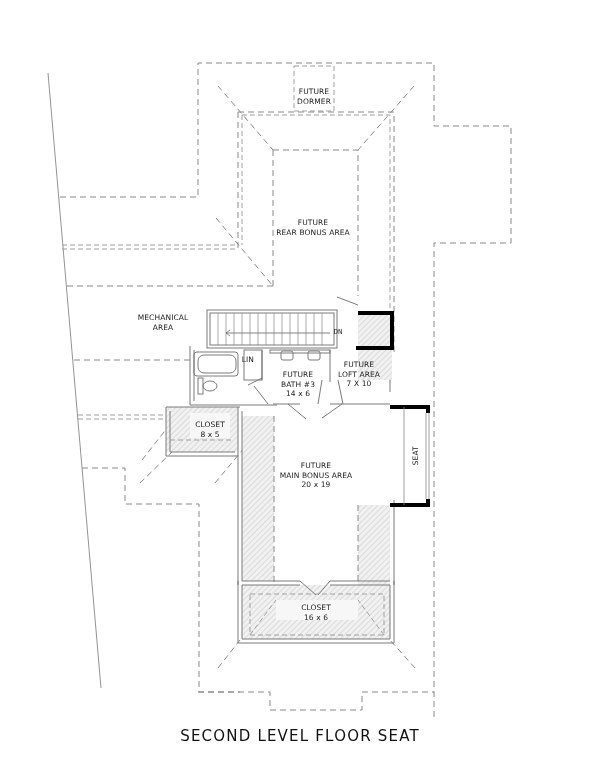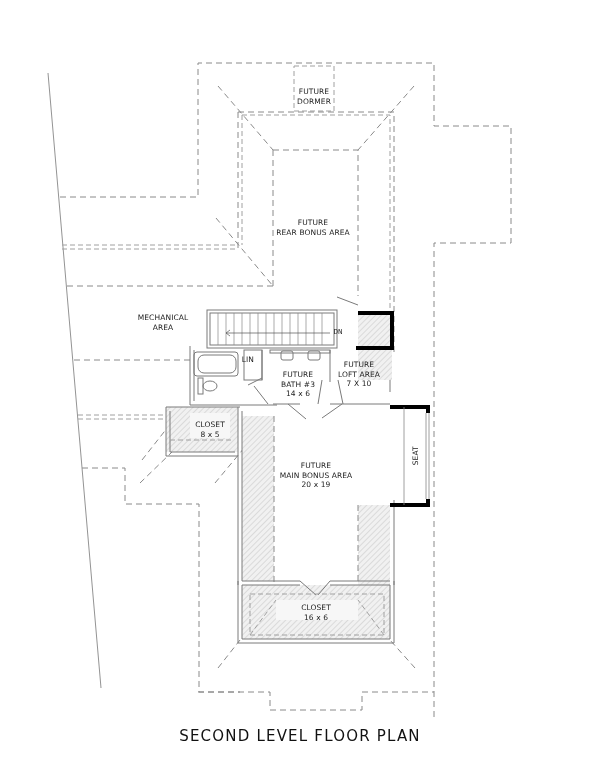--- a/index.html
+++ b/index.html
@@ -180,13 +180,13 @@
 7 X 10</div>
 <div class="label" style="left:190px; top:420px; width:40px;">CLOSET
 8 x 5</div>
 <div class="label" style="left:270px; top:461px; width:92px;">FUTURE
 MAIN BONUS AREA
 20 x 19</div>
 <div class="label" style="left:401px; top:451px; width:30px; transform:rotate(-90deg);">SEAT</div>
 <div class="label" style="left:286px; top:603px; width:60px;">CLOSET
 16 x 6</div>
 
-<div class="title">SECOND LEVEL FLOOR PLAN</div>
+<div class="title">SECOND LEVEL FLOOR SEAT</div>
 
 </body></html>

